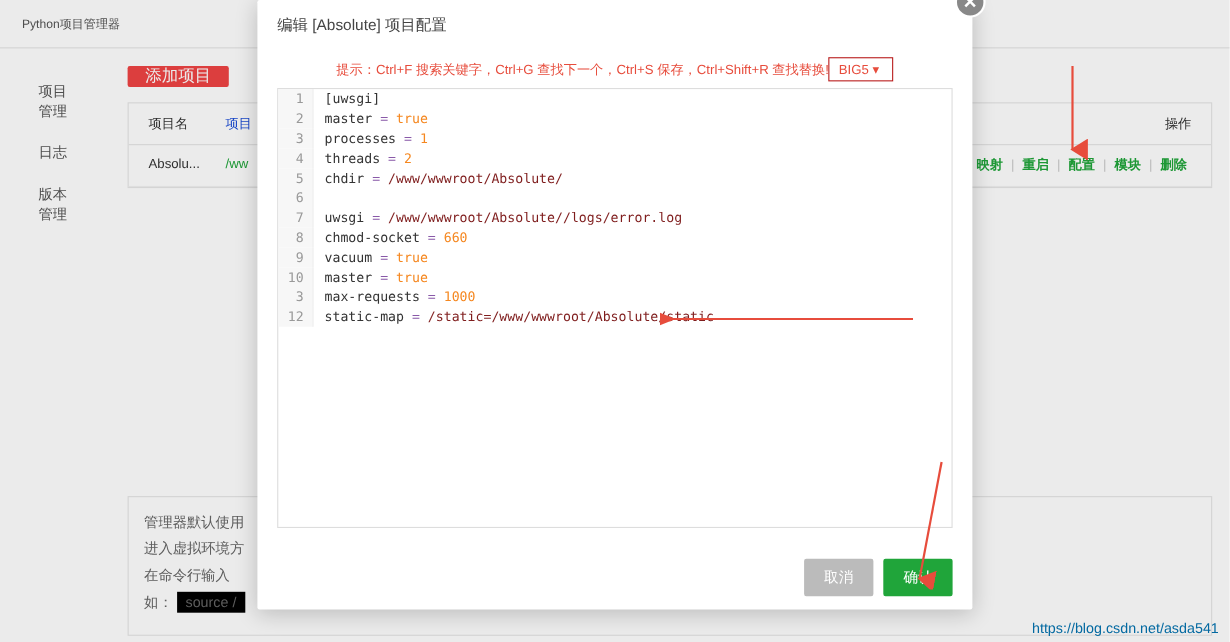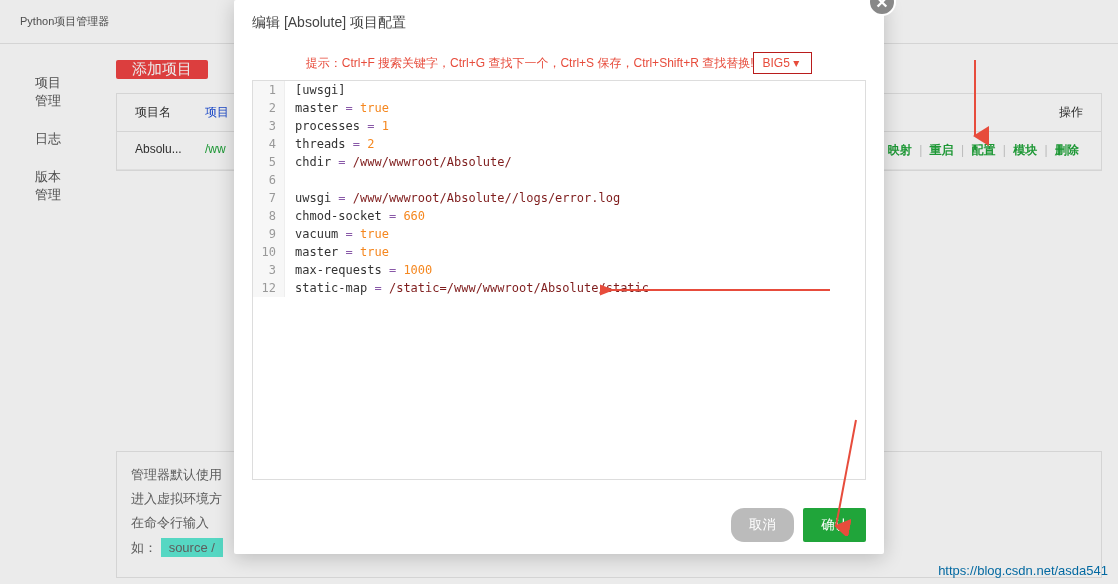--- a/index.html
+++ b/index.html
@@ -79,21 +79,21 @@
     .sep { color: #ccc; }
     .info-box {
       border: 1px solid #e6e6e6;
       padding: 14px;
       margin-top: 280px;
       color: #666;
       font-size: 13px;
     }
     .info-box p { margin-bottom: 6px; }
     .code-inline {
-      background: #5eead4;
+      background: #000000;
       padding: 2px 8px;
       display: inline-block;
     }
     
     .modal-overlay {
       position: absolute;
       top: 0; left: 0;
       width: 100%; height: 100%;
       background: rgba(0,0,0,0.08);
       display: flex;
@@ -181,21 +181,21 @@
       padding: 12px 18px;
       text-align: right;
     }
     .btn-cancel {
       background: #bbb;
       color: #fff;
       border: none;
       padding: 8px 18px;
       cursor: pointer;
       margin-right: 6px;
-      border-radius: 13px;
+      border-radius: 2px;
     }
     .btn-confirm {
       background: #20a53a;
       color: #fff;
       border: none;
       padding: 8px 18px;
       cursor: pointer;
       border-radius: 2px;
     }
     .watermark {

